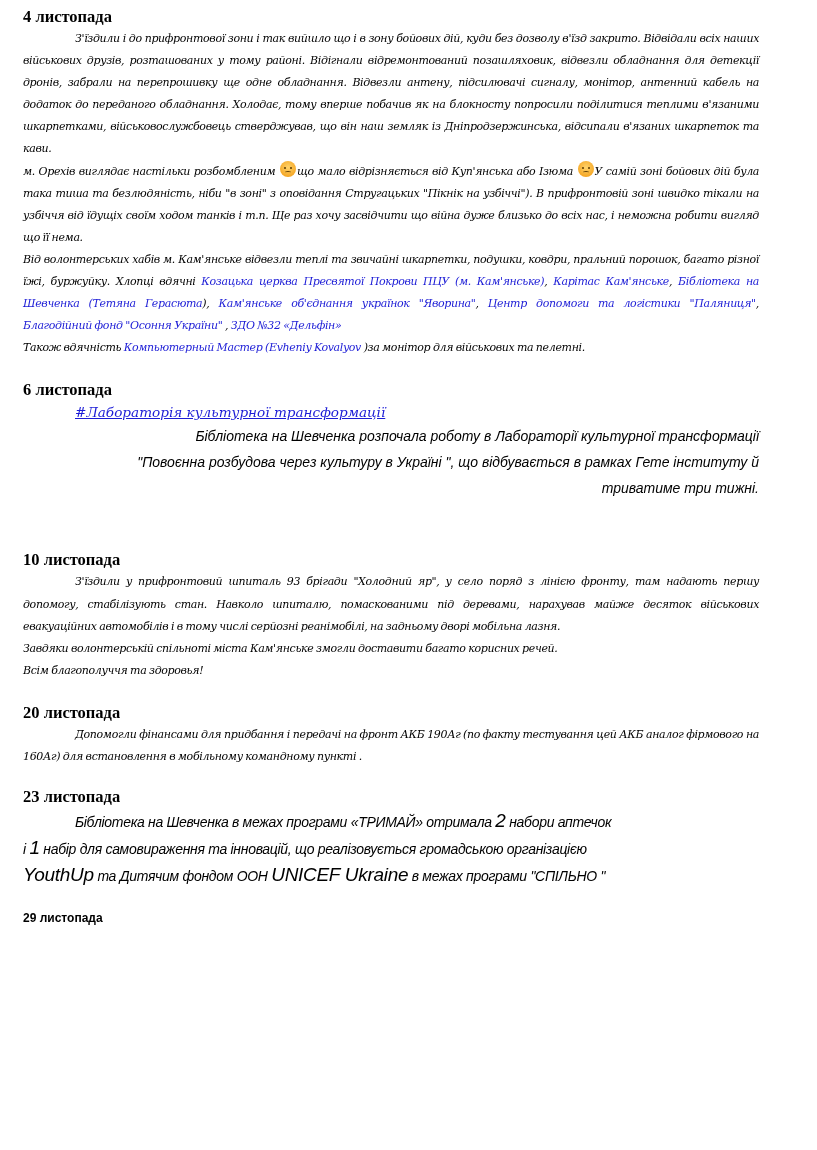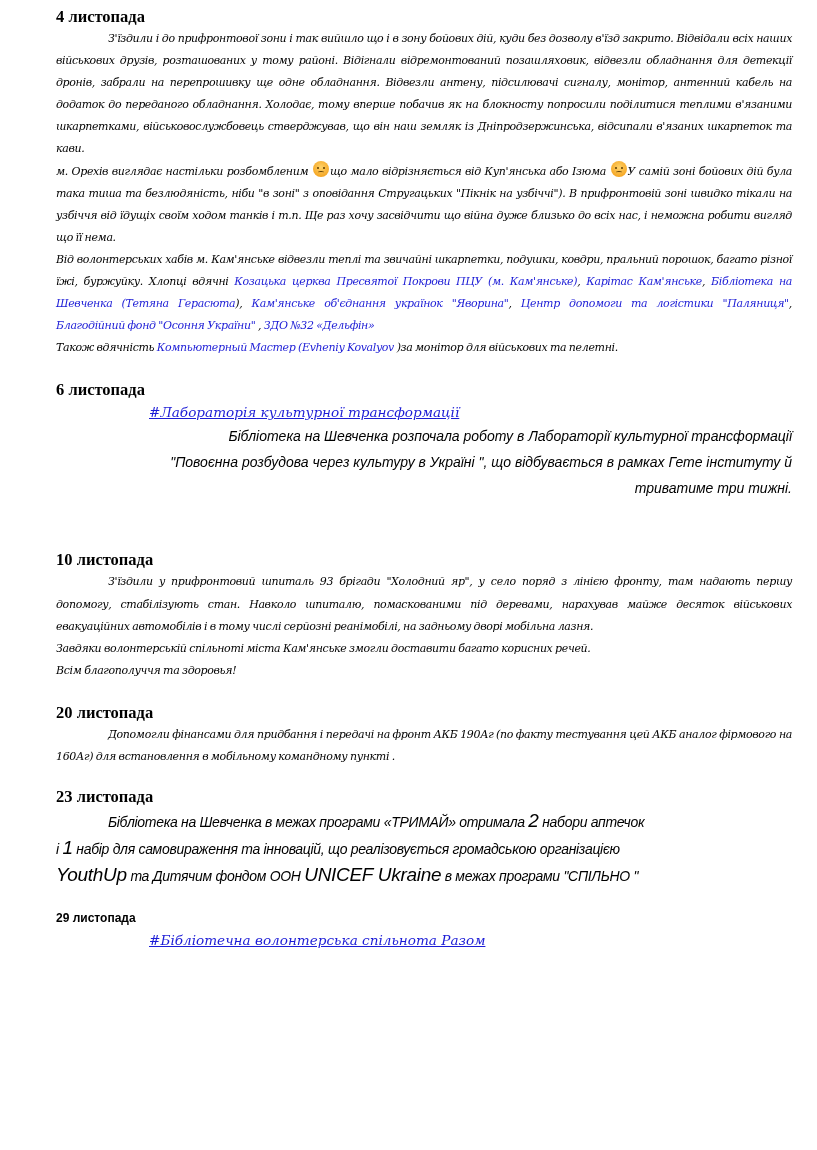--- a/index.html
+++ b/index.html
@@ -1,25 +1,25 @@
 <!DOCTYPE html>
 <html><head>
 <meta charset="utf-8">
 <style>
   html, body { margin: 0; padding: 0; background: #ffffff; }
   body { width: 817px; height: 1150px; overflow: hidden; position: relative; color: #000; }
-  .page { position: absolute; left: 56px; top: 6px; width: 736px; }
+  .page { position: absolute; left: 23px; top: 6px; width: 736px; }
   .date { font-family: "Liberation Serif", serif; font-weight: bold; font-size: 16.5px; line-height: 22px; margin: 0; }
   .date.sans { font-family: "Liberation Sans", sans-serif; font-size: 12px; }
   .para { font-family: "DejaVu Serif", serif; font-style: italic; font-size: 11px; line-height: 22.1px; text-align: justify; margin: 0; letter-spacing: -0.35px; word-spacing: -0.5px; }
   .para.indent { text-indent: 52px; }
   .para.last-left { text-align-last: left; }
   .sans-italic { font-family: "Liberation Sans", sans-serif; font-style: italic; font-size: 14px; line-height: 26px; margin: 0; text-align: right; }
   .link { color: #1c1cd6; }
-  .ulink { color: #1c1cd6; text-decoration: underline; margin-left: 41px; }
+  .ulink { color: #1c1cd6; text-decoration: underline; }
   .hashtag { font-family: "DejaVu Serif", serif; font-style: italic; font-size: 13.6px; line-height: 22px; margin: 0 0 0 52px; }
   .emoji { display: inline-block; width: 16px; height: 16px; border-radius: 50%; background: radial-gradient(circle at 50% 40%, #ffd36b 0%, #f5a623 75%, #e08e0b 100%); vertical-align: -2px; position: relative; margin: 0 1px; }
   .emoji::before { content: ""; position: absolute; left: 4px; top: 6px; width: 2px; height: 2px; background: #5a3a00; border-radius: 50%; box-shadow: 6px 0 0 #5a3a00; }
   .emoji::after { content: ""; position: absolute; left: 5px; top: 10px; width: 6px; height: 2px; border-top: 1.5px solid #5a3a00; border-radius: 50% 50% 0 0; }
   .big { font-size: 19px; }
   .gap-s { height: 18px; }
   .gap-m { height: 48px; }
   .gap-l { height: 20px; }
 </style>
 </head>
@@ -69,16 +69,15 @@
 
   <section>
     <h2 class="date">23 листопада</h2>
     <p class="sans-italic" style="text-indent:52px; text-align:justify; letter-spacing:-0.3px;"><span>Бібліотека на Шевченка в межах програми «ТРИМАЙ» отримала </span><span class="big">2</span><span> набори аптечок </span><br><span>і </span><span class="big">1</span><span> набір для самовираження та інновацій, що реалізовується громадською організацією </span><br><span class="big">YouthUp</span><span> та Дитячим фондом ООН </span><span class="big">UNICEF Ukraine</span><span> в межах програми  "СПІЛЬНО "</span></p>
   </section>
 
   <div class="gap-s"></div>
 
   <section>
     <h2 class="date sans">29 листопада</h2>
-    <p class="hashtag"><a class="ulink">#Бібліотечна волонтерська спільнота Разом</a></p>
   </section>
 
 </div>
 
 </body></html>

